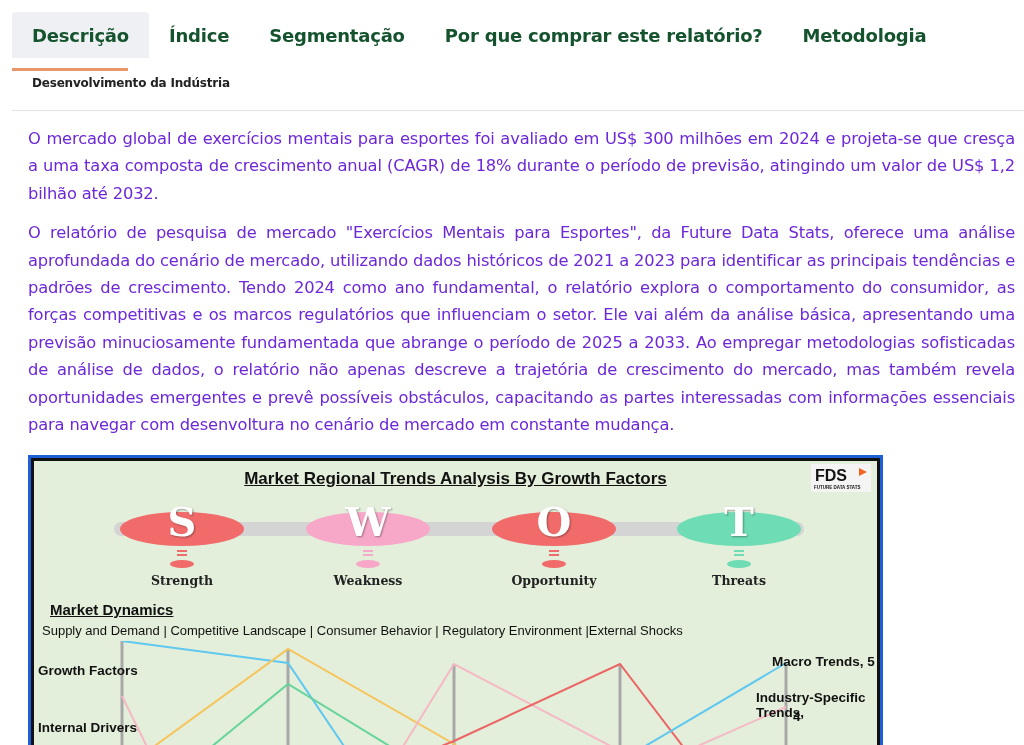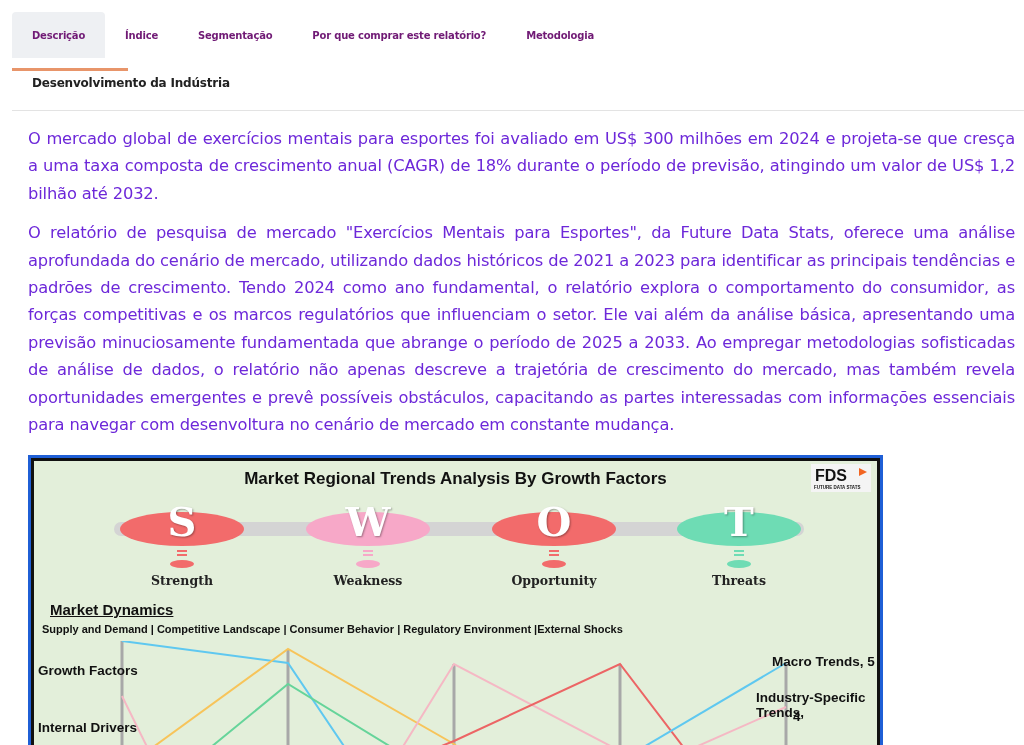--- a/index.html
+++ b/index.html
@@ -1,38 +1,38 @@
 <!DOCTYPE html>
 <html><head>
 <meta charset="utf-8">
 <style>
   html, body { margin:0; padding:0; background:#ffffff; }
   body { width:1024px; height:745px; overflow:hidden; font-family:"DejaVu Sans", sans-serif; color:#1a1a1a; position:relative; }
   .tabs { position:absolute; left:12px; top:0; width:1012px; height:110px; border-bottom:1px solid #e3e3e3; }
   .tab-row1 { position:absolute; left:0; top:12px; display:flex; height:46px; }
-  .tab { font-size:10px; font-weight:bold; color:#701a75; display:flex; align-items:center; padding:0 20px; height:46px; cursor:pointer; letter-spacing:-0.2px; }
+  .tab { font-size:18px; font-weight:bold; color:#14532d; display:flex; align-items:center; padding:0 20px; height:46px; cursor:pointer; letter-spacing:-0.2px; }
   .tab.active { background:#eef0f3; border-radius:4px 4px 0 0; }
   .tab-underline { position:absolute; left:0; top:68px; width:116px; height:3px; background:#e8956a; }
   .tab-row2 { position:absolute; left:20px; top:76px; font-size:12px; font-weight:bold; color:#222; letter-spacing:-0.2px; }
   .content { position:absolute; left:28px; top:125px; width:987px; }
   .para { font-size:16.3px; line-height:27.4px; text-align:justify; margin:0 0 12px 0; color:#6d28d9; letter-spacing:-0.15px; }
   .figure { position:absolute; left:28px; top:455px; width:855px; height:300px; background:#1f5fd6; padding:2px; box-sizing:border-box; }
   .figure-inner { position:absolute; left:3px; top:3px; right:3px; bottom:0; border:3px solid #111; border-bottom:none; background:#e3efda; overflow:hidden; }
-  .fig-title { position:absolute; left:0; width:100%; top:8px; text-align:center; font-size:17px; font-weight:bold; font-family:"Liberation Sans", sans-serif; color:#111; }
+  .fig-title { position:absolute; left:0; width:100%; top:8px; text-align:center; font-size:17px; font-weight:bold; text-decoration:underline; font-family:"Liberation Sans", sans-serif; color:#111; }
   .logo { position:absolute; right:6px; top:3px; width:60px; height:28px; background:#f4f4f4; }
   .swot { position:absolute; left:80px; top:45px; width:690px; height:80px; }
   .bar { position:absolute; left:0; top:16px; width:690px; height:14px; background:#d4d4d4; border-radius:8px; }
   .swot-item { position:absolute; top:0; width:130px; text-align:center; }
   .oval { position:absolute; left:0; top:6px; width:124px; height:34px; border-radius:50%; }
   .letter { position:absolute; left:0; top:-8px; width:124px; text-align:center; font-family:"DejaVu Serif", serif; font-weight:bold; font-size:40px; color:#fff; text-shadow:1px 1px 2px rgba(0,0,0,0.35); }
   .stem { position:absolute; left:57px; top:42px; width:10px; height:2px; }
   .dot { position:absolute; left:50px; top:54px; width:24px; height:8px; border-radius:50%; }
   .swot-label { position:absolute; left:0; top:67px; width:124px; text-align:center; font-family:"DejaVu Serif", serif; font-weight:bold; font-size:12.5px; color:#222; }
   .md-title { position:absolute; left:16px; width:100%; top:140px; text-align:left; font-size:15px; font-weight:bold; text-decoration:underline; font-family:"Liberation Sans", sans-serif; color:#111; }
-  .md-cats { position:absolute; left:8px; top:162px; font-size:11px; font-weight:bold; font-family:"Liberation Sans", sans-serif; color:#111; white-space:nowrap; }
+  .md-cats { position:absolute; left:8px; top:162px; font-size:13px; font-weight:normal; font-family:"Liberation Sans", sans-serif; color:#111; white-space:nowrap; }
   .chart { position:absolute; left:0; top:180px; width:850px; height:120px; }
   .ylabel { position:absolute; font-size:13.5px; font-weight:bold; font-family:"Liberation Sans", sans-serif; color:#111; }
 </style>
 </head>
 <body>
 
 <div class="tabs">
   <div class="tab-row1">
     <div class="tab active">
         <span>Descrição</span>

